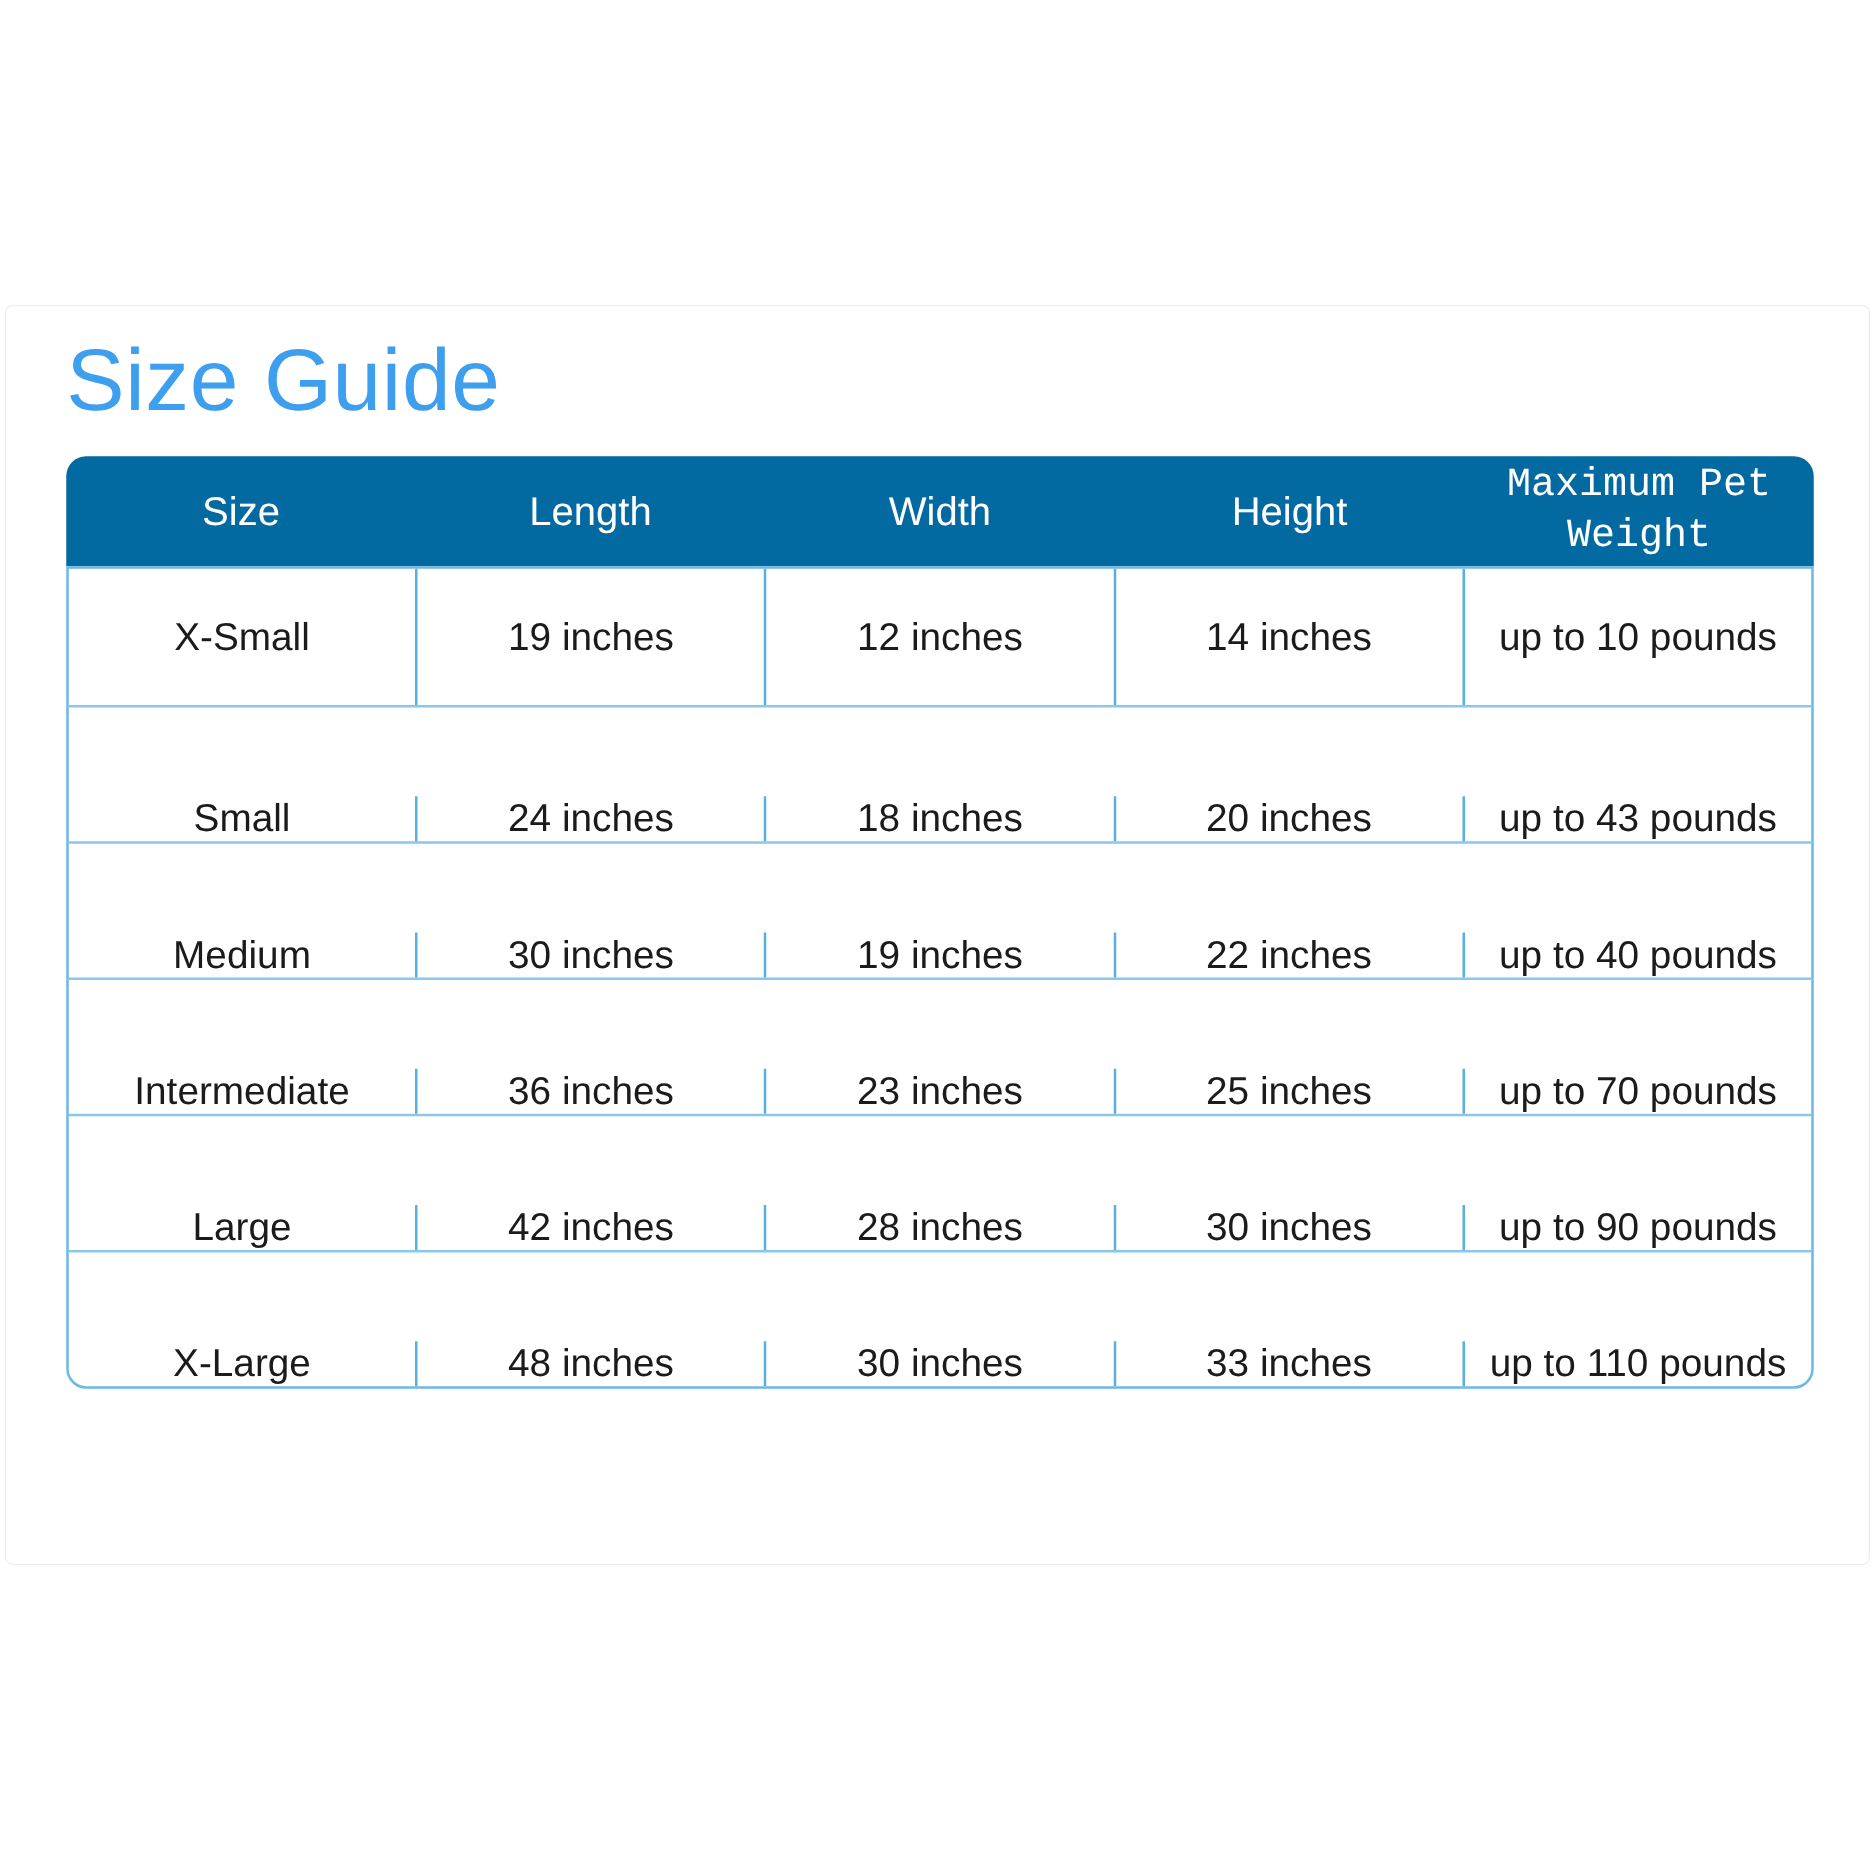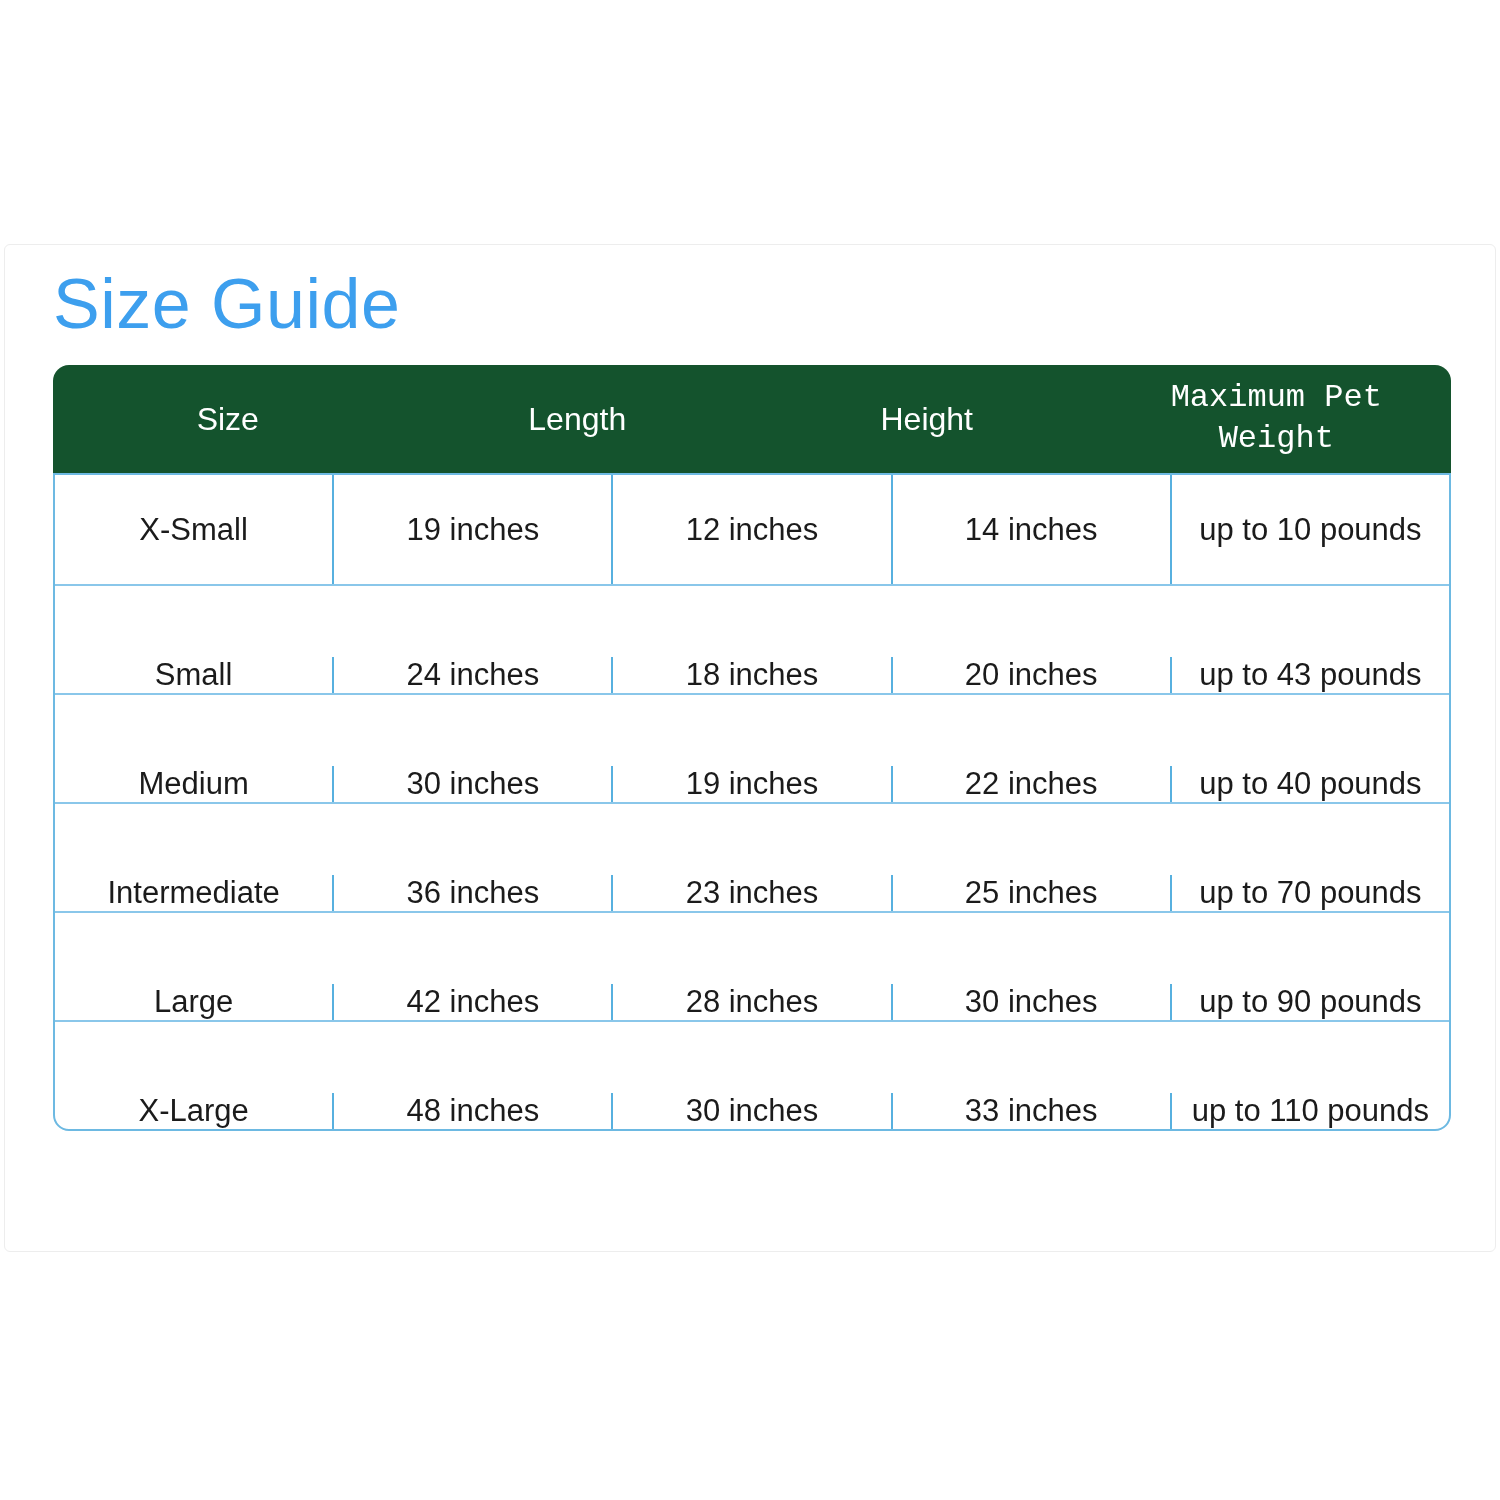--- a/index.html
+++ b/index.html
@@ -25,22 +25,22 @@
     color:#3d9fee;
     letter-spacing:0.5px;
   }
   .size-table {
     margin-top:26px;
     width:1398px;
   }
   .thead {
     display:flex;
     align-items:center;
-    height:108px;
-    background:#14532d;
+    height:88px;
+    background:#0369a1;
     border-radius:16px 16px 0 0;
   }
   .th {
     flex:1;
     text-align:center;
     color:#ffffff;
     font-size:32px;
     line-height:1.28;
     font-weight:400;
   }
@@ -73,20 +73,21 @@
 
 <div class="card">
 
   <h1 class="page-title">Size Guide</h1>
 
   <div class="size-table">
 
     <div class="thead">
       <div class="th"><span>Size</span></div>
       <div class="th"><span>Length</span></div>
+      <div class="th"><span>Width</span></div>
       <div class="th"><span>Height</span></div>
       <div class="th"><span class="wrap-narrow">Maximum Pet Weight</span></div>
     </div>
 
     <div class="tbody">
 
       <div class="tr">
         <div class="td">X-Small</div>
         <div class="td">19 inches</div>
         <div class="td">12 inches</div>

